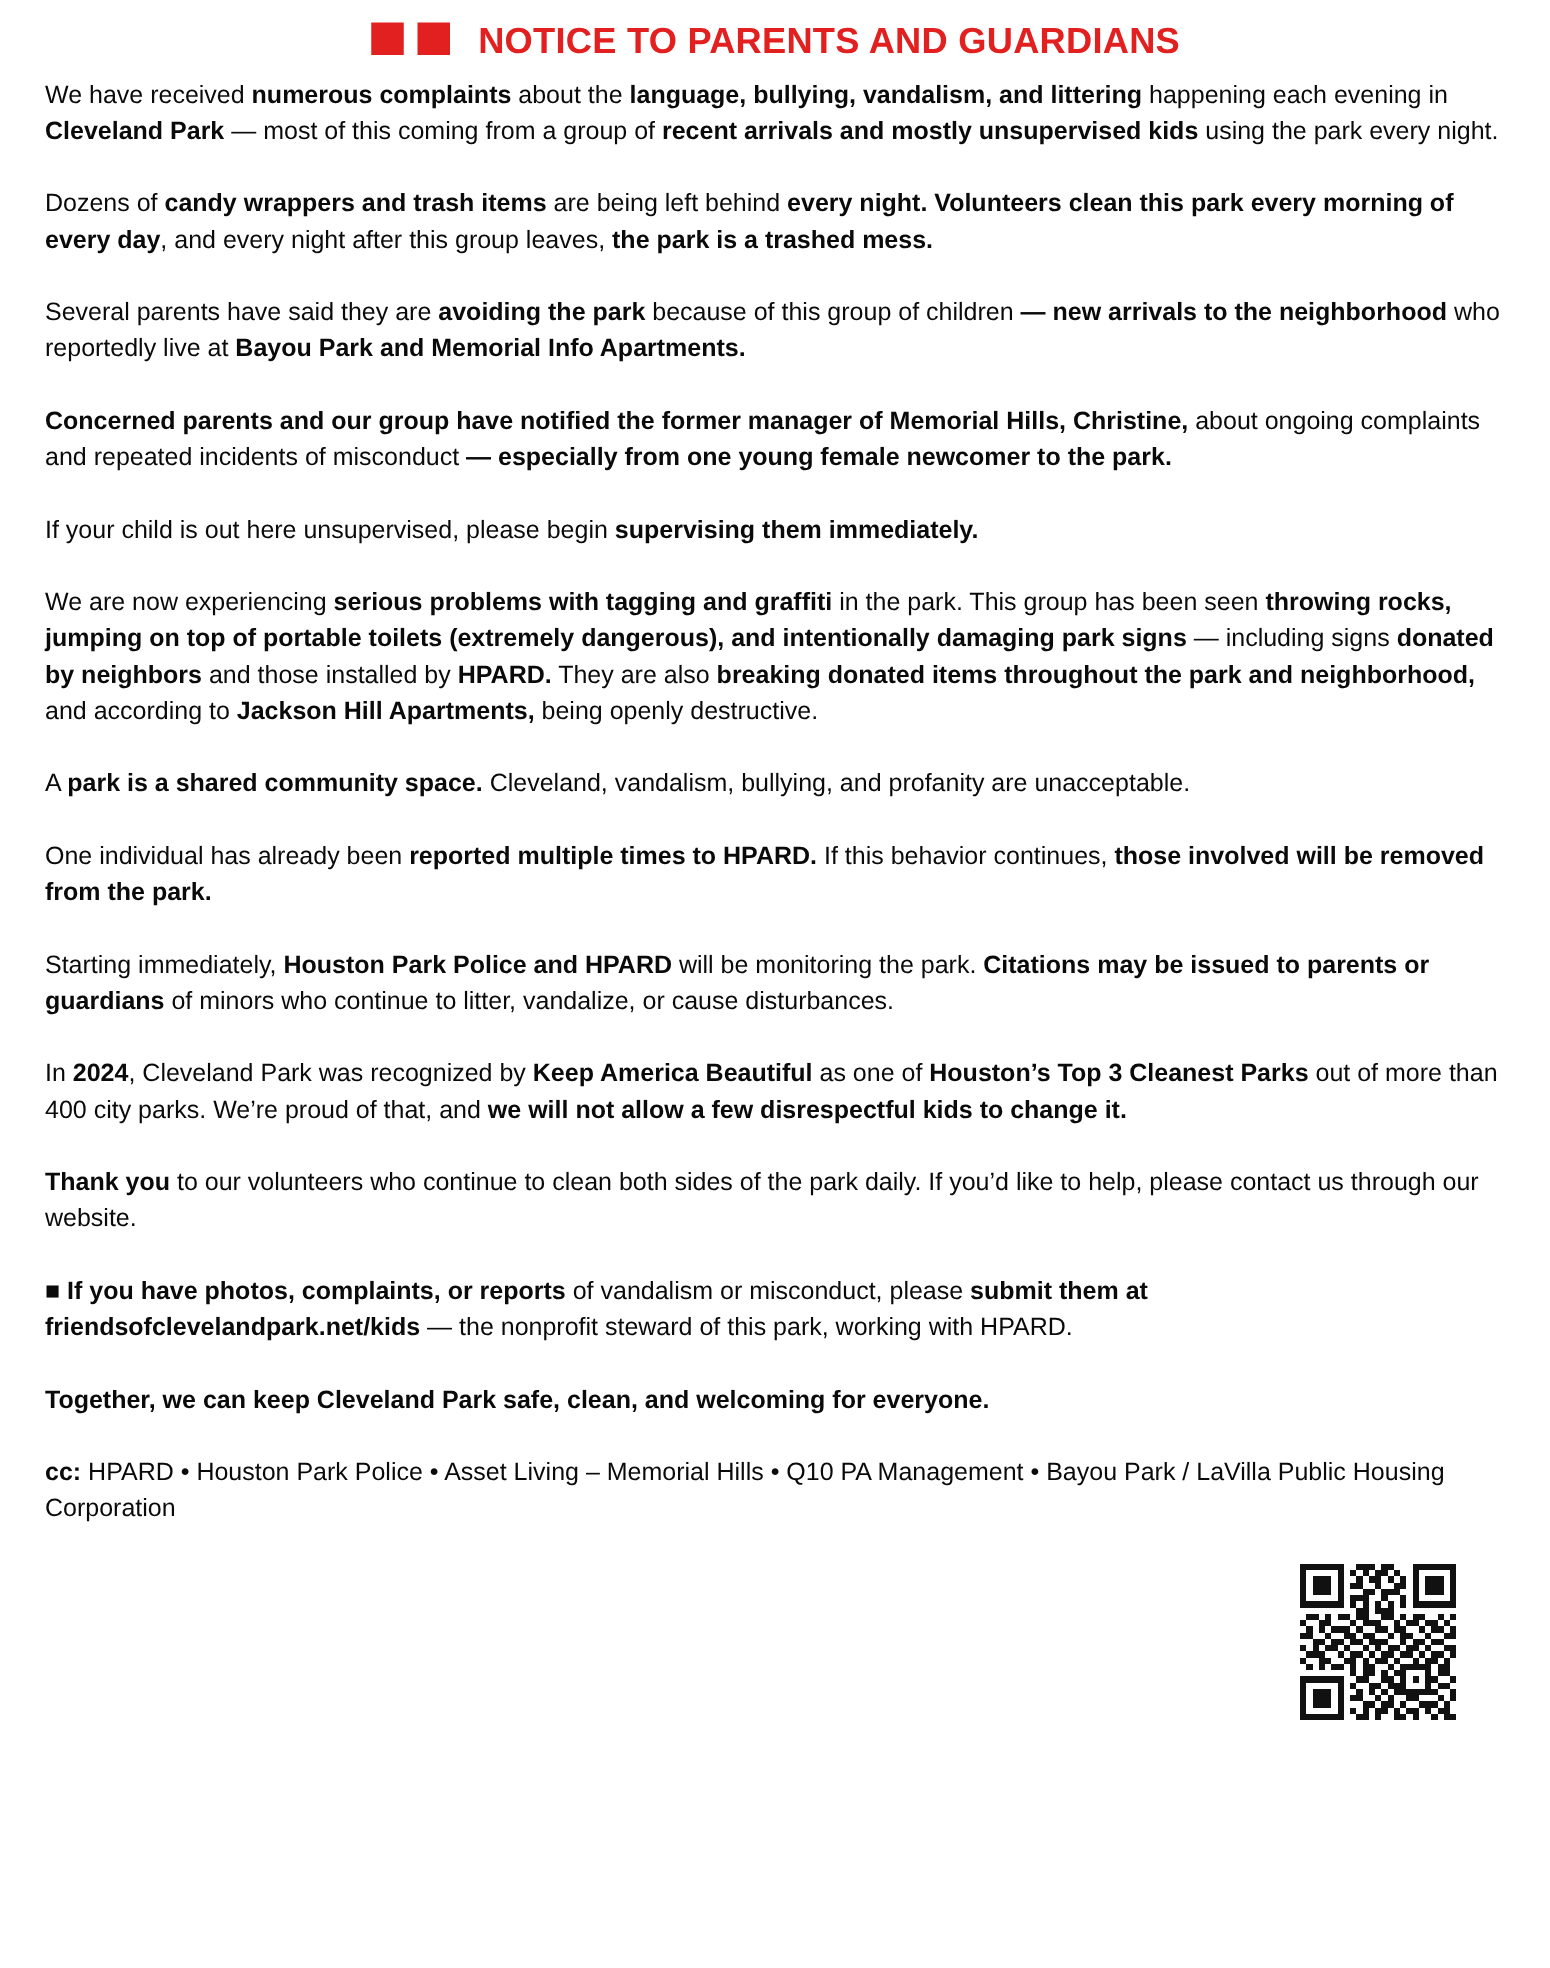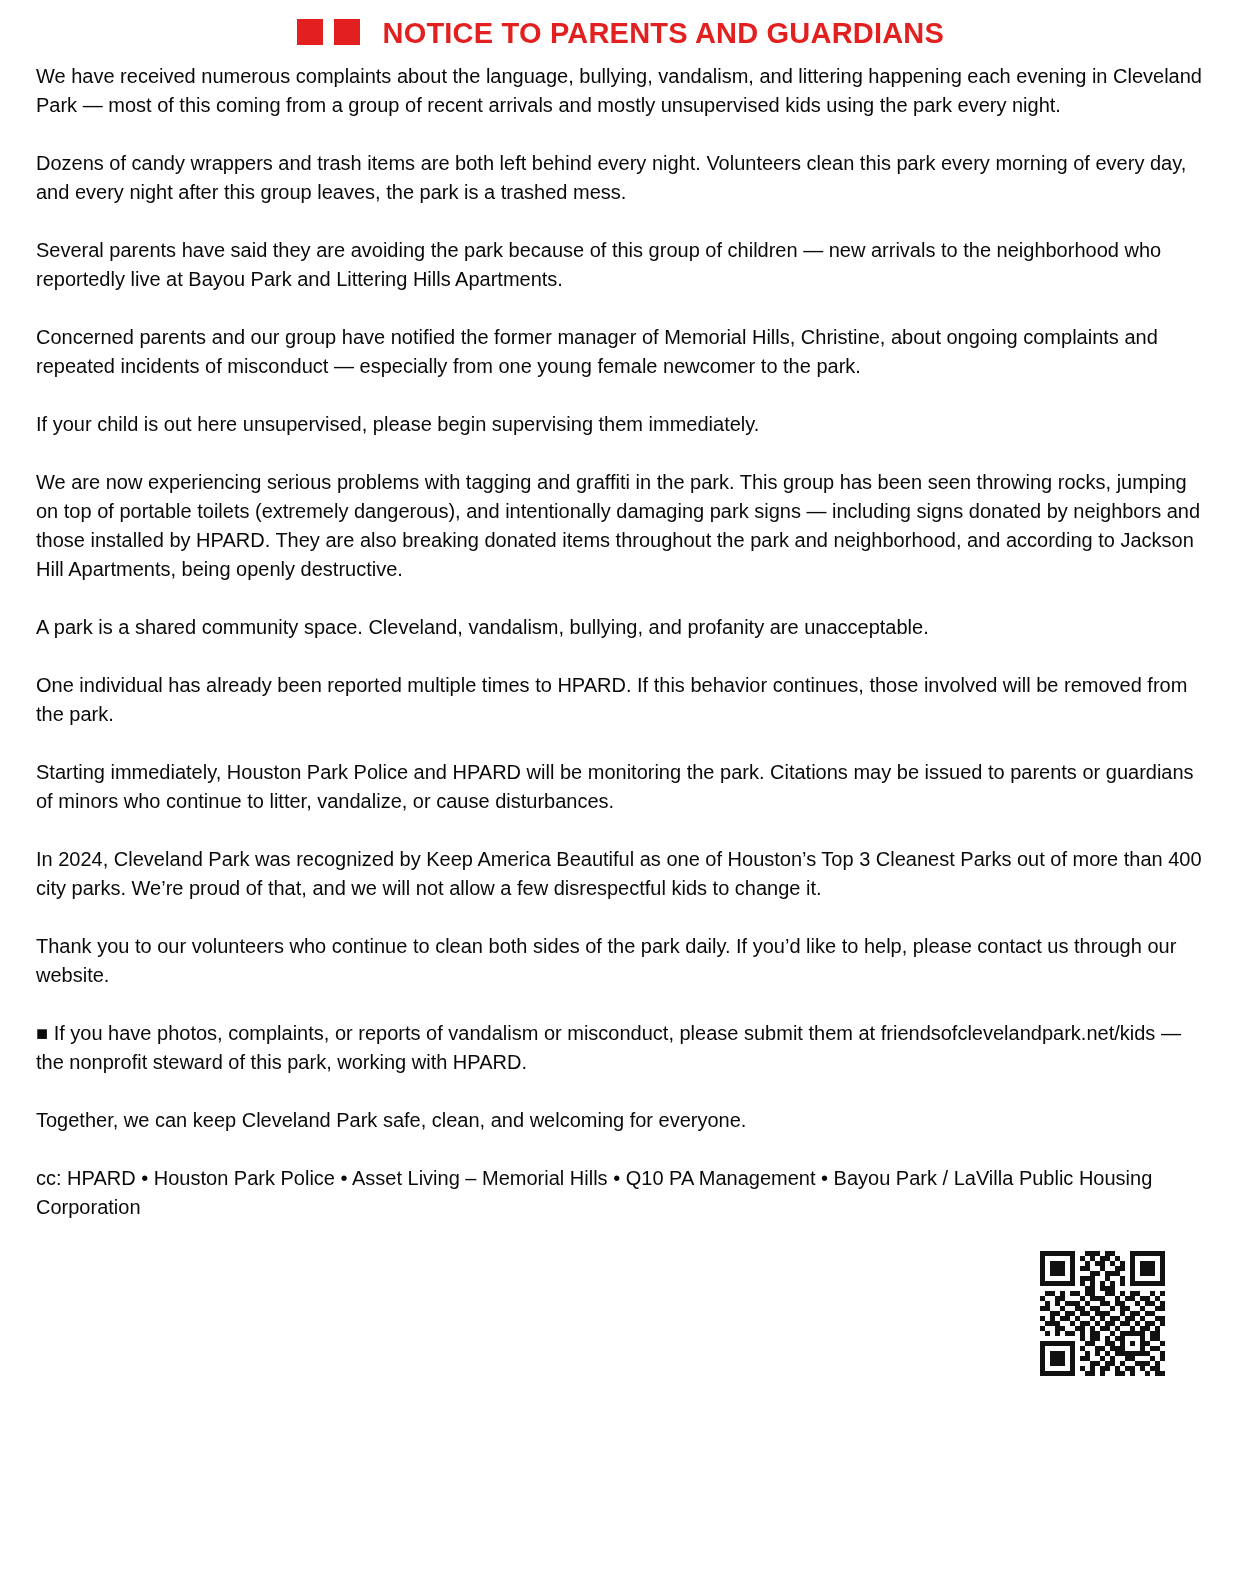--- a/index.html
+++ b/index.html
@@ -17,43 +17,43 @@
     color: var(--accent); letter-spacing: 0.2px;
   }
   .sq {
     display: inline-block; width: 26px; height: 26px;
     background: var(--accent); vertical-align: -2px; margin-right: 3px;
   }
   .sq + .sq { margin-right: 14px; }
   section[data-name="notice-body"] p {
     margin: 0 0 29px; font-size: 20px; line-height: 29px; color: var(--ink);
   }
-  section[data-name="notice-body"] strong { font-weight: 400; }
+  section[data-name="notice-body"] strong { font-weight: 700; }
   .qr-row {
     display: flex; justify-content: flex-end;
     padding-right: 40px; margin-top: 8px;
   }
   .qr-box svg { display: block; width: 125px; height: 125px; shape-rendering: crispEdges; }
 </style>
 </head>
 <body>
 
 <main class="page" data-name="notice-document">
   <header data-name="notice-header">
     <h1 class="title" data-name="notice-title">
       <span class="sq" data-name="red-square-icon"></span>
       <span class="sq" data-name="red-square-icon"></span>
       <span data-name="notice-title-text">NOTICE TO PARENTS AND GUARDIANS</span>
     </h1>
   </header>
 
   <section data-name="notice-body">
       <p data-name="paragraph-1"><span>We have received </span><strong>numerous complaints</strong><span> about the </span><strong>language, bullying, vandalism, and littering</strong><span> happening each evening in </span><strong>Cleveland Park</strong><span> — most of this coming from a group of </span><strong>recent arrivals and mostly unsupervised kids</strong><span> using the park every night.</span></p>
-      <p data-name="paragraph-2"><span>Dozens of </span><strong>candy wrappers and trash items</strong><span> are both left behind </span><strong>every night. Volunteers clean this park every morning of every day</strong><span>, and every night after this group leaves, </span><strong>the park is a trashed mess.</strong></p>
-      <p data-name="paragraph-3"><span>Several parents have said they are </span><strong>avoiding the park</strong><span> because of this group of children </span><strong>— new arrivals to the neighborhood</strong><span> who reportedly live at </span><strong>Bayou Park and Littering Hills Apartments.</strong></p>
+      <p data-name="paragraph-2"><span>Dozens of </span><strong>candy wrappers and trash items</strong><span> are being left behind </span><strong>every night. Volunteers clean this park every morning of every day</strong><span>, and every night after this group leaves, </span><strong>the park is a trashed mess.</strong></p>
+      <p data-name="paragraph-3"><span>Several parents have said they are </span><strong>avoiding the park</strong><span> because of this group of children </span><strong>— new arrivals to the neighborhood</strong><span> who reportedly live at </span><strong>Bayou Park and Memorial Info Apartments.</strong></p>
       <p data-name="paragraph-5"><strong>Concerned parents and our group have notified the former manager of Memorial Hills, Christine,</strong><span> about ongoing complaints and repeated incidents of misconduct </span><strong>— especially from one young female newcomer to the park.</strong></p>
       <p data-name="paragraph-4"><span>If your child is out here unsupervised, please begin </span><strong>supervising them immediately.</strong></p>
       <p data-name="paragraph-6"><span>We are now experiencing </span><strong>serious problems with tagging and graffiti</strong><span> in the park. This group has been seen </span><strong>throwing rocks, jumping on top of portable toilets (extremely dangerous), and intentionally damaging park signs</strong><span> — including signs </span><strong>donated by neighbors</strong><span> and those installed by </span><strong>HPARD.</strong><span> They are also </span><strong>breaking donated items throughout the park and neighborhood,</strong><span> and according to </span><strong>Jackson Hill Apartments,</strong><span> being openly destructive.</span></p>
       <p data-name="paragraph-7"><span>A </span><strong>park is a shared community space.</strong><span> Cleveland, vandalism, bullying, and profanity are unacceptable.</span></p>
       <p data-name="paragraph-8"><span>One individual has already been </span><strong>reported multiple times to HPARD.</strong><span> If this behavior continues, </span><strong>those involved will be removed from the park.</strong></p>
       <p data-name="paragraph-9"><span>Starting immediately, </span><strong>Houston Park Police and HPARD</strong><span> will be monitoring the park. </span><strong>Citations may be issued to parents or guardians</strong><span> of minors who continue to litter, vandalize, or cause disturbances.</span></p>
       <p data-name="paragraph-10"><span>In </span><strong>2024</strong><span>, Cleveland Park was recognized by </span><strong>Keep America Beautiful</strong><span> as one of </span><strong>Houston’s Top 3 Cleanest Parks</strong><span> out of more than 400 city parks. We’re proud of that, and </span><strong>we will not allow a few disrespectful kids to change it.</strong></p>
       <p data-name="paragraph-11"><strong>Thank you</strong><span> to our volunteers who continue to clean both sides of the park daily. If you’d like to help, please contact us through our website.</span></p>
       <p data-name="paragraph-12"><strong>■ If you have photos, complaints, or reports</strong><span> of vandalism or misconduct, please </span><strong>submit them at friendsofclevelandpark.net/kids</strong><span> — the nonprofit steward of this park, working with HPARD.</span></p>
       <p data-name="paragraph-13"><strong>Together, we can keep Cleveland Park safe, clean, and welcoming for everyone.</strong></p>

